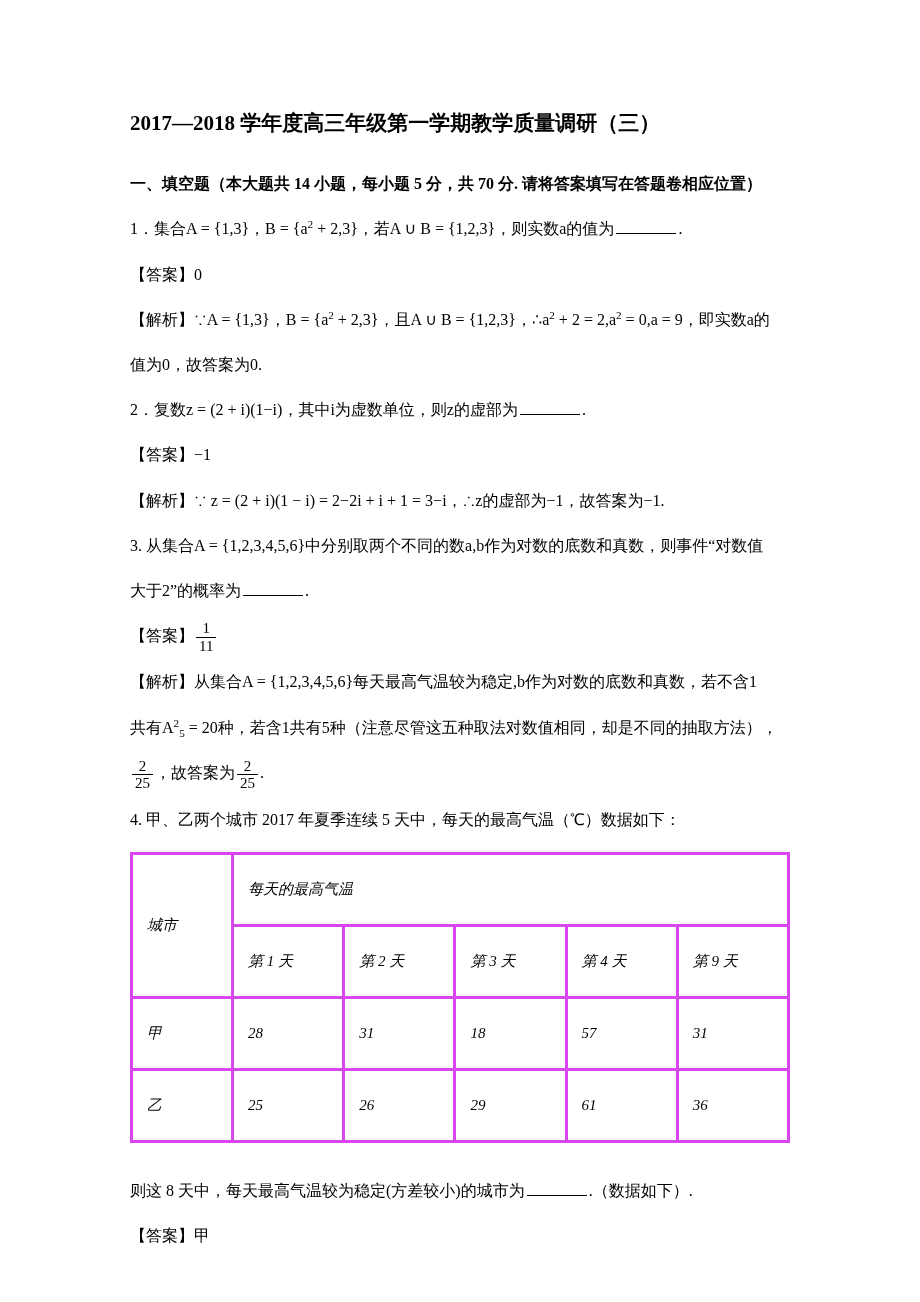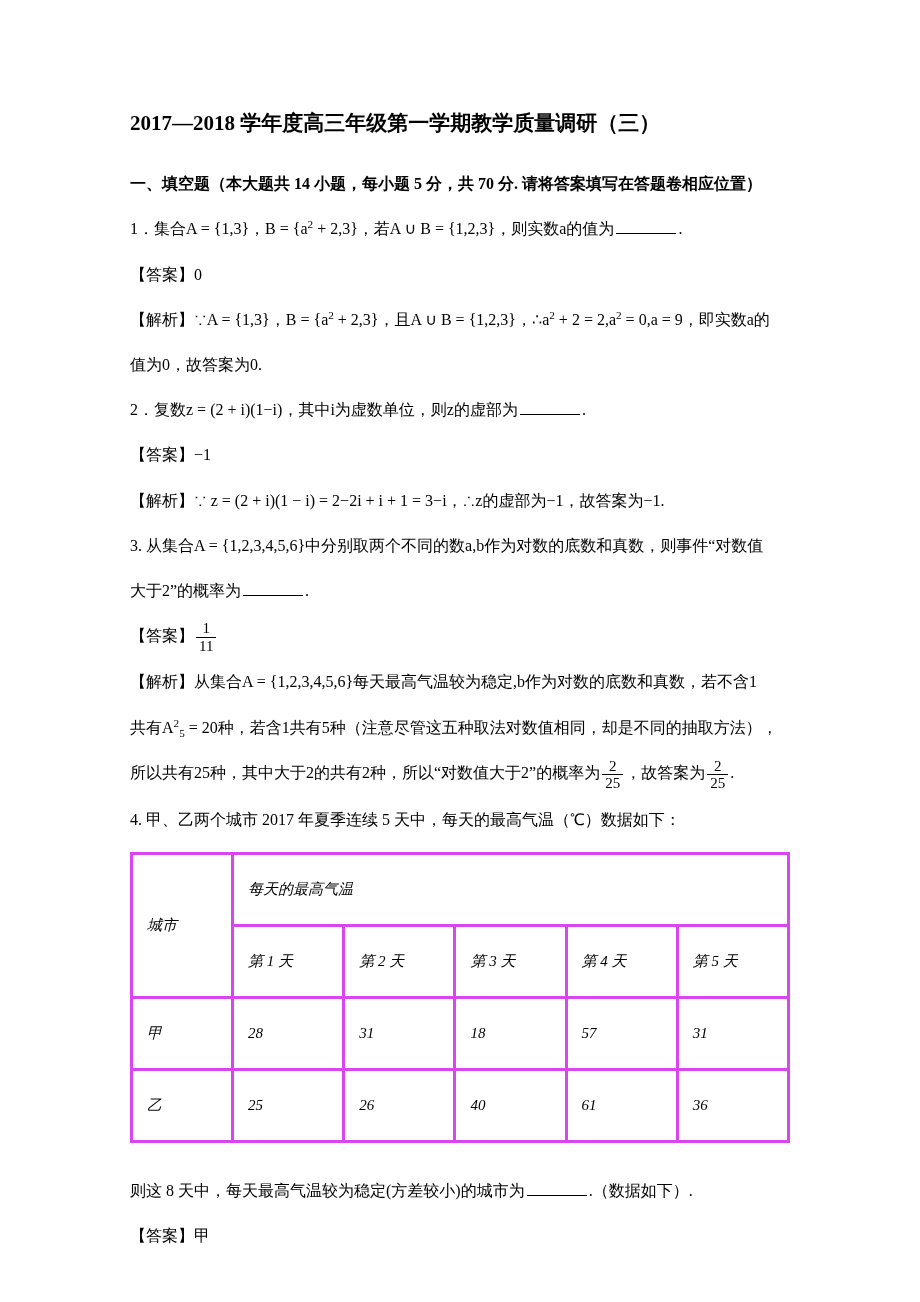--- a/index.html
+++ b/index.html
@@ -106,51 +106,51 @@
 <div class="para">
   <span>【答案】</span><span class="frac"><span class="num">1</span><span class="den">11</span></span>
 </div>
 <div class="para">
   <span>【解析】</span><span>从集合A = {1,2,3,4,5,6}每天最高气温较为稳定,b作为对数的底数和真数，若不含1</span>
 </div>
 <div class="para">
   <span>共有A</span><sup>2</sup><sub>5</sub><span> = 20种，若含1共有5种（注意尽管这五种取法对数值相同，却是不同的抽取方法），</span>
 </div>
 <div class="para">
-  <span>所以共有25种，其中大于2的共有2种，所以“对数值大于2”的概率为</span><span class="frac"><span class="num">2</span><span class="den">25</span></span><span>，故答案为</span><span class="frac"><span class="num">2</span><span class="den">25</span></span><span>.</span>
+  <span class="frac"><span class="num">2</span><span class="den">25</span></span><span>，故答案为</span><span class="frac"><span class="num">2</span><span class="den">25</span></span><span>.</span>
 </div>
 
 <div class="para">4. 甲、乙两个城市 2017 年夏季连续 5 天中，每天的最高气温（℃）数据如下：</div>
 
 <table class="data">
   <tbody>
       <tr>
     <th class="rowhead" rowspan="2">城市</th>
     <th colspan="5">每天的最高气温</th>
   </tr>
   <tr>
     <th>第 1 天</th>
     <th>第 2 天</th>
     <th>第 3 天</th>
     <th>第 4 天</th>
-    <th>第 5 天</th>
+    <th>第 9 天</th>
   </tr>
   <tr>
     <td>甲</td>
     <td>28</td>
     <td>31</td>
     <td>18</td>
     <td>57</td>
     <td>31</td>
   </tr>
   <tr>
     <td>乙</td>
     <td>25</td>
     <td>26</td>
-    <td>40</td>
+    <td>29</td>
     <td>61</td>
     <td>36</td>
   </tr>
 </tbody>
   </table>
 
 <div class="para">
   <span>则这 8 天中，每天最高气温较为稳定(方差较小)的城市为</span><span class="blank"></span><span>.（数据如下）.</span>
 </div>
 <div class="para">

